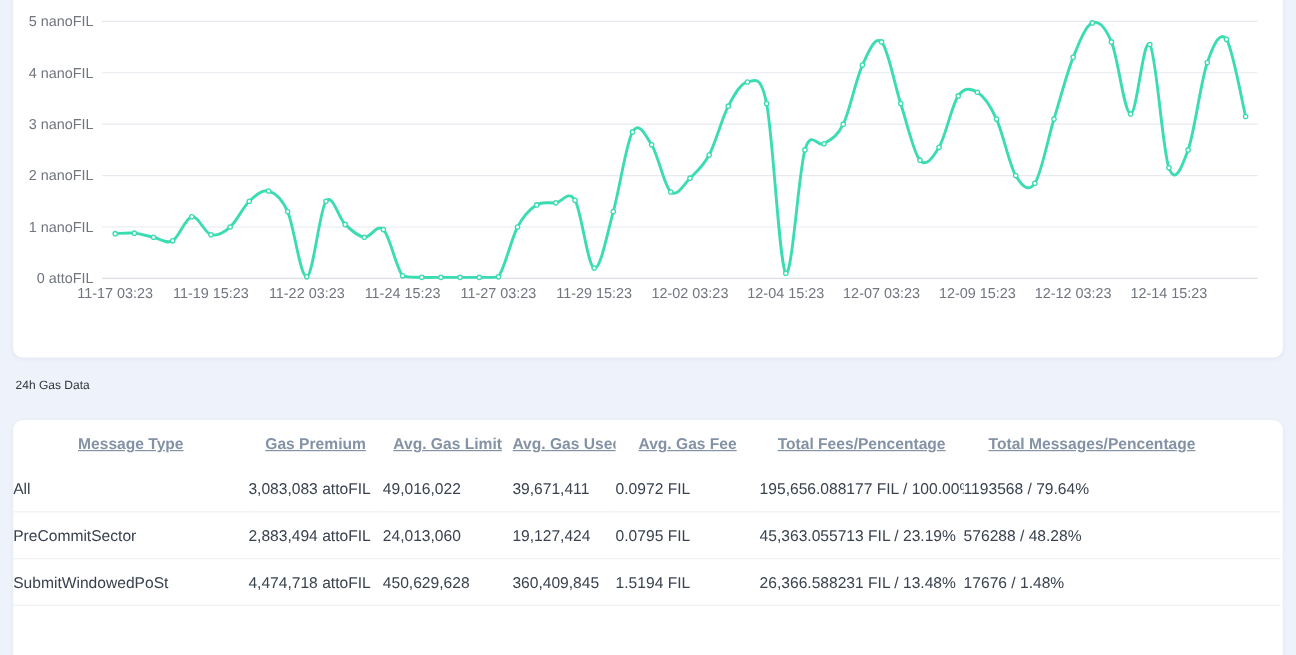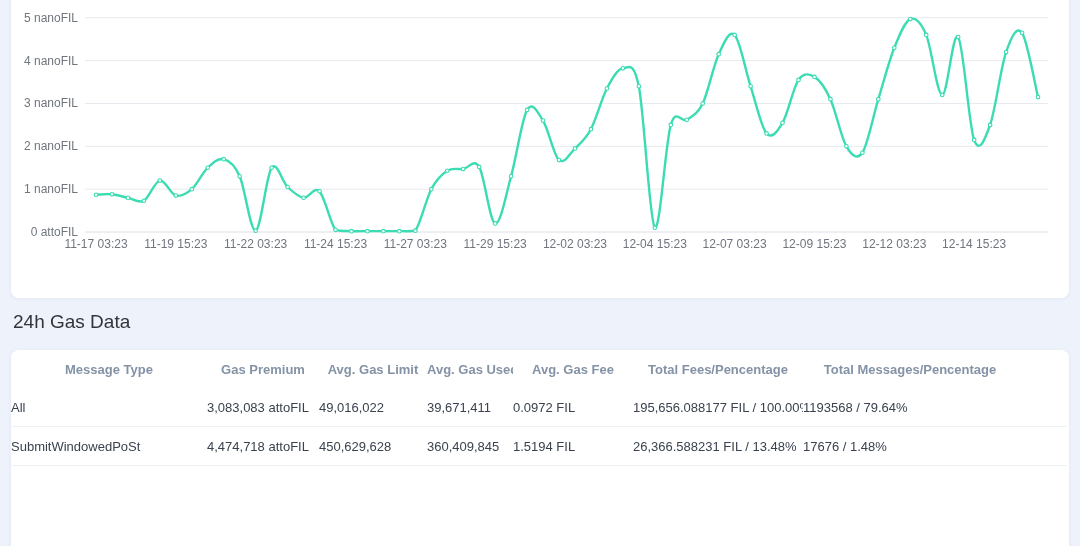--- a/index.html
+++ b/index.html
@@ -9,29 +9,29 @@
     font-family:"Liberation Sans", sans-serif;
   }
   .card{
     position:absolute;background:#ffffff;border-radius:8px;
     box-shadow:0 1px 4px rgba(20,40,80,0.05);
   }
   #chart-card{left:11px;top:-10px;width:1058px;height:308px;}
   #table-card{left:11px;top:350px;width:1058px;height:260px;}
   #section-title{
     position:absolute;left:13px;top:312px;
-    font-size:19px;color:#33353b;line-height:20px;
+    font-size:10px;color:#33353b;line-height:20px;
   }
   table{
     border-collapse:collapse;table-layout:fixed;width:1056px;margin-top:1px;
     font-size:13px;white-space:nowrap;
   }
   th{
     color:#8492a6;font-weight:bold;height:37px;text-align:center;
-    padding:0;overflow:hidden;
+    padding:0;overflow:hidden;text-decoration:underline;
   }
   td{
     color:#39424e;height:38px;padding:0;overflow:hidden;
     border-bottom:1px solid #eef1f6;
   }
   th:last-child, td:last-child{padding-right:50px;margin-top:30px;}
   .axis-text{font-size:12px;fill:#70757e;}
 </style>
 </head>
 <body>
@@ -154,20 +154,29 @@
         <tr>
           <td>All</td>
           <td>3,083,083 attoFIL</td>
           <td>49,016,022</td>
           <td>39,671,411</td>
           <td>0.0972 FIL</td>
           <td>195,656.088177 FIL / 100.00%</td>
           <td>1193568 / 79.64%</td>
         </tr>
         <tr>
+          <td>PreCommitSector</td>
+          <td>2,883,494 attoFIL</td>
+          <td>24,013,060</td>
+          <td>19,127,424</td>
+          <td>0.0795 FIL</td>
+          <td>45,363.055713 FIL / 23.19%</td>
+          <td>576288 / 48.28%</td>
+        </tr>
+        <tr>
           <td>SubmitWindowedPoSt</td>
           <td>4,474,718 attoFIL</td>
           <td>450,629,628</td>
           <td>360,409,845</td>
           <td>1.5194 FIL</td>
           <td>26,366.588231 FIL / 13.48%</td>
           <td>17676 / 1.48%</td>
         </tr>
       </tbody>
   </table>

